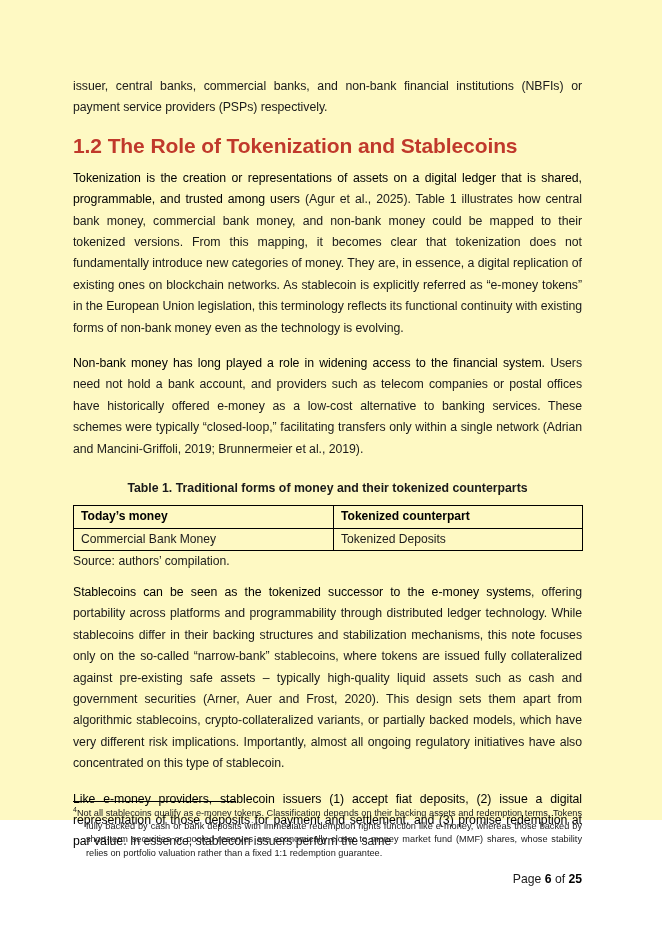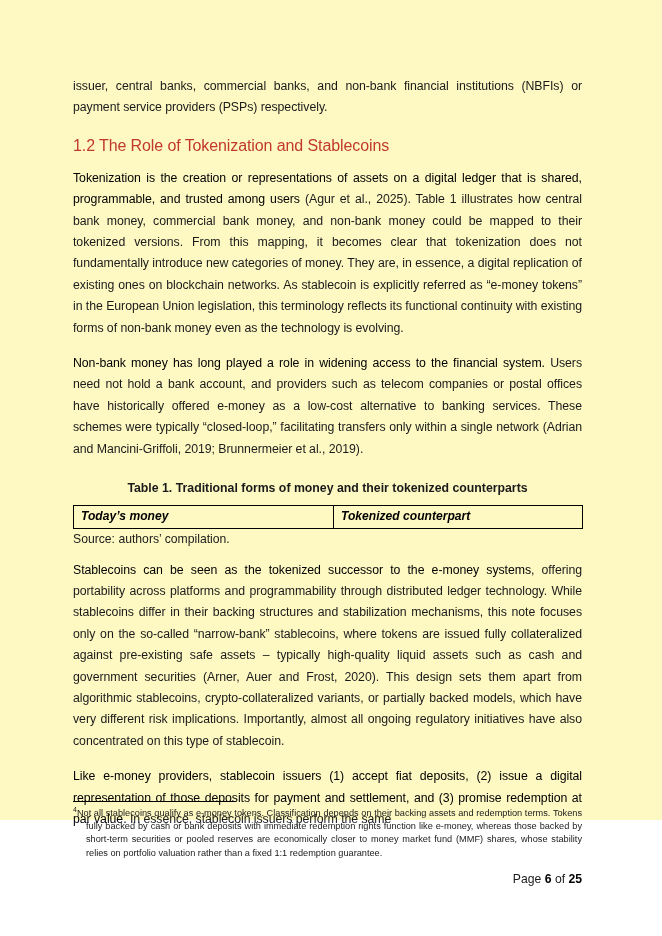--- a/index.html
+++ b/index.html
@@ -38,42 +38,41 @@
     letter-spacing: -0.05px;
   }
   p.body + p.body {
     margin-top: 14px;
   }
   .lead {
     font-weight: normal;
     color: #000;
   }
   h2.section-heading {
-    font-size: 16px;
-    font-weight: normal;
+    font-size: 21px;
+    font-weight: bold;
     color: #c0392b;
     margin: 17px 0 12px 0;
     line-height: 20px;
     letter-spacing: -0.1px;
   }
   .table-caption {
     font-size: 12.3px;
     line-height: 20px;
     text-align: center;
     color: #1a1a1a;
     margin: 18px 0 7px 0;
     font-weight: bold;
   }
   table.money-table {
     width: 509px;
     border-collapse: collapse;
     border: 1px solid #000;
     table-layout: fixed;
     font-size: 12.1px;
-    font-style: italic;
   }
   table.money-table col.c1 { width: 260px; }
   table.money-table col.c2 { width: 249px; }
   table.money-table th,
   table.money-table td {
     border-left: 1px solid #000;
     border-right: 1px solid #000;
     padding: 1px 6px 1px 7px;
     text-align: left;
     vertical-align: top;
@@ -170,20 +169,24 @@
           <col class="c1">
           <col class="c2">
         </colgroup>
       <thead>
         <tr>
           <th>Today’s money</th>
           <th>Tokenized counterpart</th>
         </tr>
       </thead>
       <tbody>
+        <tr>
+          <td>Commercial Bank Money</td>
+          <td>Tokenized Deposits</td>
+        </tr>
       </tbody>
     </table>
 
     <p class="source-note">Source: authors’ compilation.</p>
 
     <p class="body" style="margin-top:12px;"><span class="lead">Stablecoins can be seen as the tokenized successor to the e-money systems</span><span>, offering portability across platforms and programmability through distributed ledger technology. While stablecoins differ in their backing structures and stabilization mechanisms, this note focuses only on the so-called “narrow-bank” stablecoins, where tokens are issued fully collateralized against pre-existing safe assets – typically high-quality liquid assets such as cash and government securities (Arner, Auer and Frost, 2020). This design sets them apart from algorithmic stablecoins, crypto-collateralized variants, or partially backed models, which have very different risk implications. Importantly, almost all ongoing regulatory initiatives have also concentrated on this type of stablecoin.</span></p>
 
     <p class="body"><span class="lead">Like e-money providers, stablecoin issuers (1) accept fiat deposits, (2) issue a digital representation of those deposits for payment and settlement, and (3) promise redemption at par value.</span><span> In essence, stablecoin issuers perform the same</span></p>
 
   </div>

